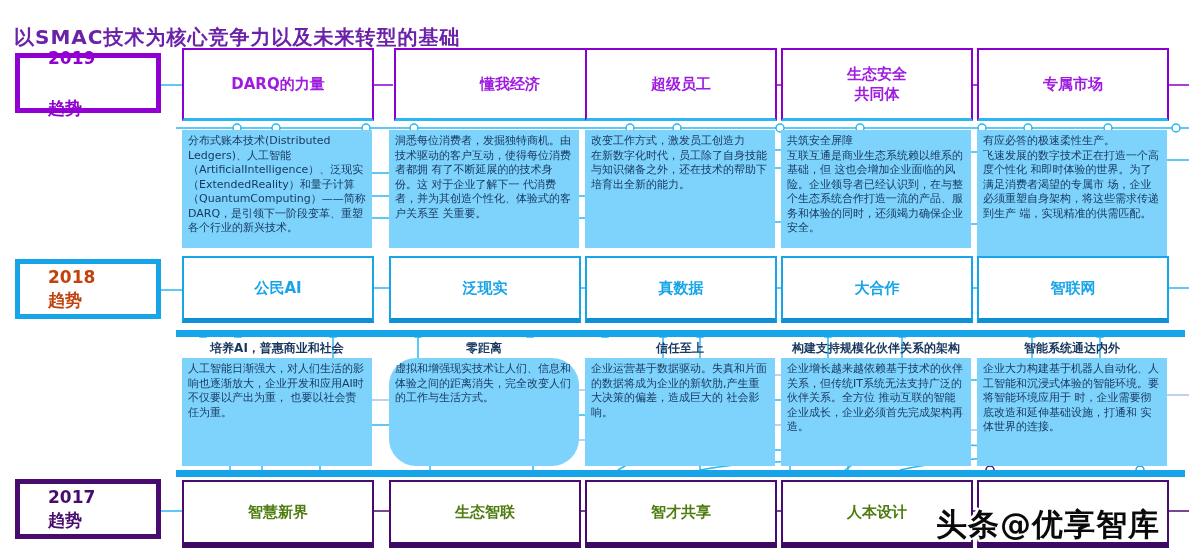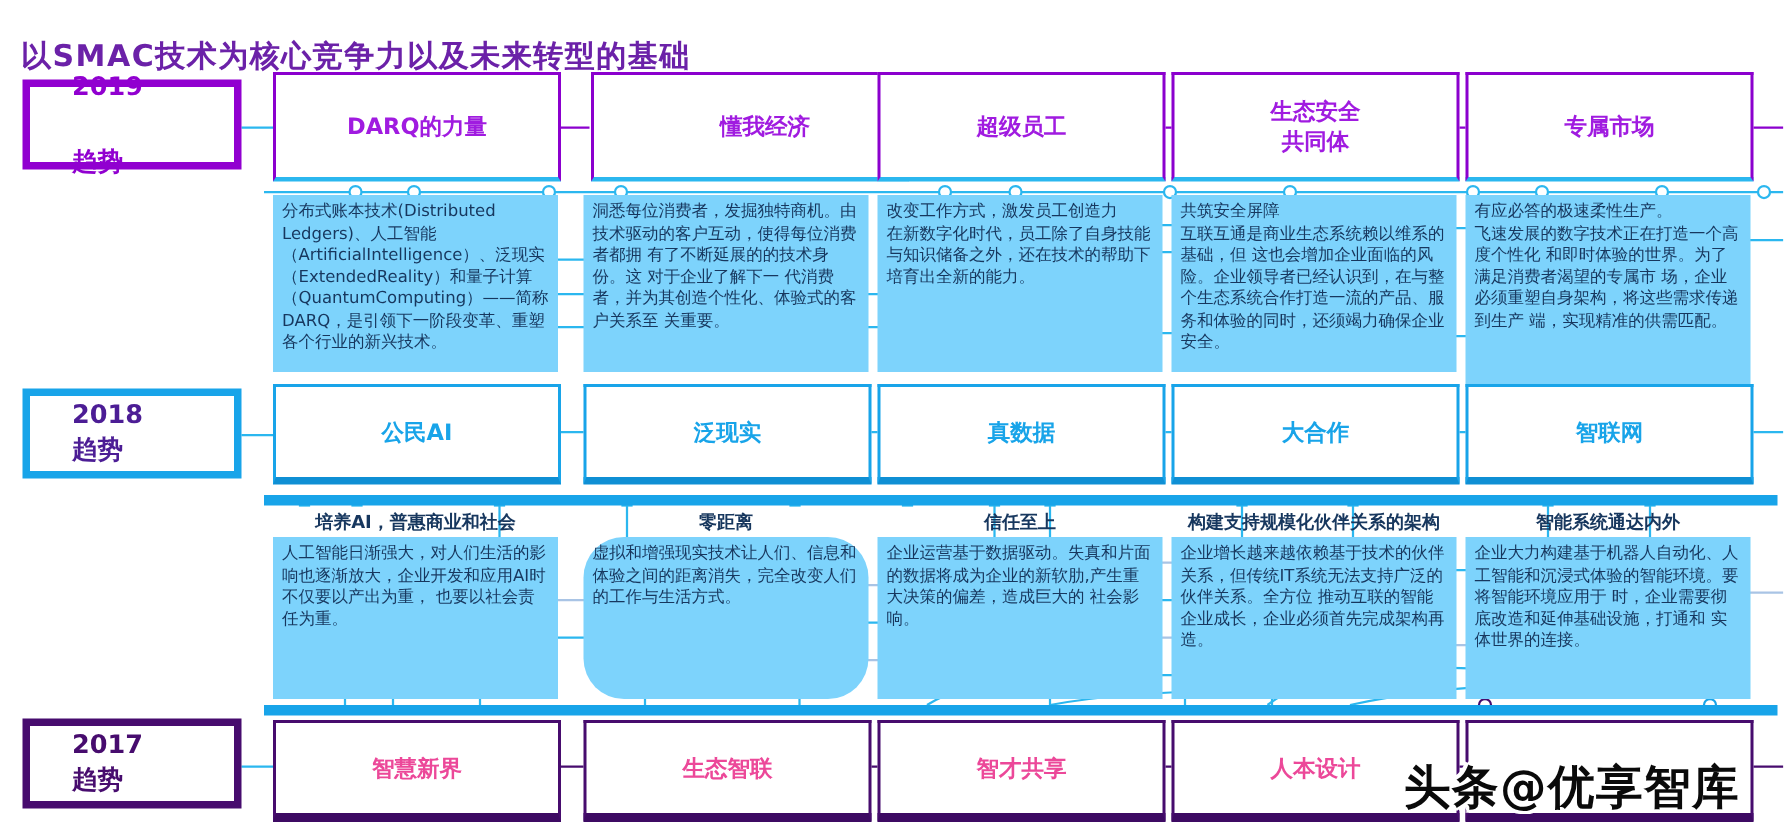--- a/index.html
+++ b/index.html
@@ -10,30 +10,30 @@
   .abs{position:absolute;}
   #page-title{
     left:14px;top:8px;font-size:20px;font-weight:bold;color:#6B21A8;letter-spacing:1px;margin-top:16px;
   }
   
   .year-box{
     width:108px;height:50px;display:flex;flex-direction:column;justify-content:center;
     padding-left:28px;font-weight:bold;font-size:17px;line-height:1.35;background:#fff;z-index:2;
   }
   .year-2019{border:5px solid #9100D0;color:#9100D0;}
-  .year-2018{border:5px solid #18A4E9;color:#4c1d95;}
+  .year-2018{border:5px solid #18A4E9;color:#c2410c;}
   .year-2017{border:5px solid #470C6E;color:#470C6E;}
   
   .hdr-box{
     width:188px;display:flex;align-items:center;justify-content:center;text-align:center;
     font-weight:bold;font-size:15px;background:#fff;z-index:2;white-space:pre-line;line-height:1.35;
   }
   .hdr-2019{height:68px;border:2px solid #8B00CE;border-bottom:3px solid #2BB7EF;color:#A01BE0;}
   .hdr-2018{height:60px;border:2px solid #18A4E9;border-bottom:5px solid #0F8FD4;color:#18A4E9;}
-  .hdr-2017{height:60px;border:2px solid #470C6E;border-bottom:6px solid #3D0A63;color:#ec4899;}
+  .hdr-2017{height:60px;border:2px solid #470C6E;border-bottom:6px solid #3D0A63;color:#4d7c0f;}
   
   .desc-box{
     width:178px;background:#7dd3fc;color:#17375E;font-size:11px;line-height:1.32;
     padding:4px 6px;white-space:pre-line;z-index:2;
   }
   .desc-2019{top:130px;height:110px;}
   .desc-2018{top:358px;height:100px;}
   
   .subhead{
     top:340px;width:190px;text-align:center;font-weight:bold;font-size:12px;color:#17375E;z-index:2;

